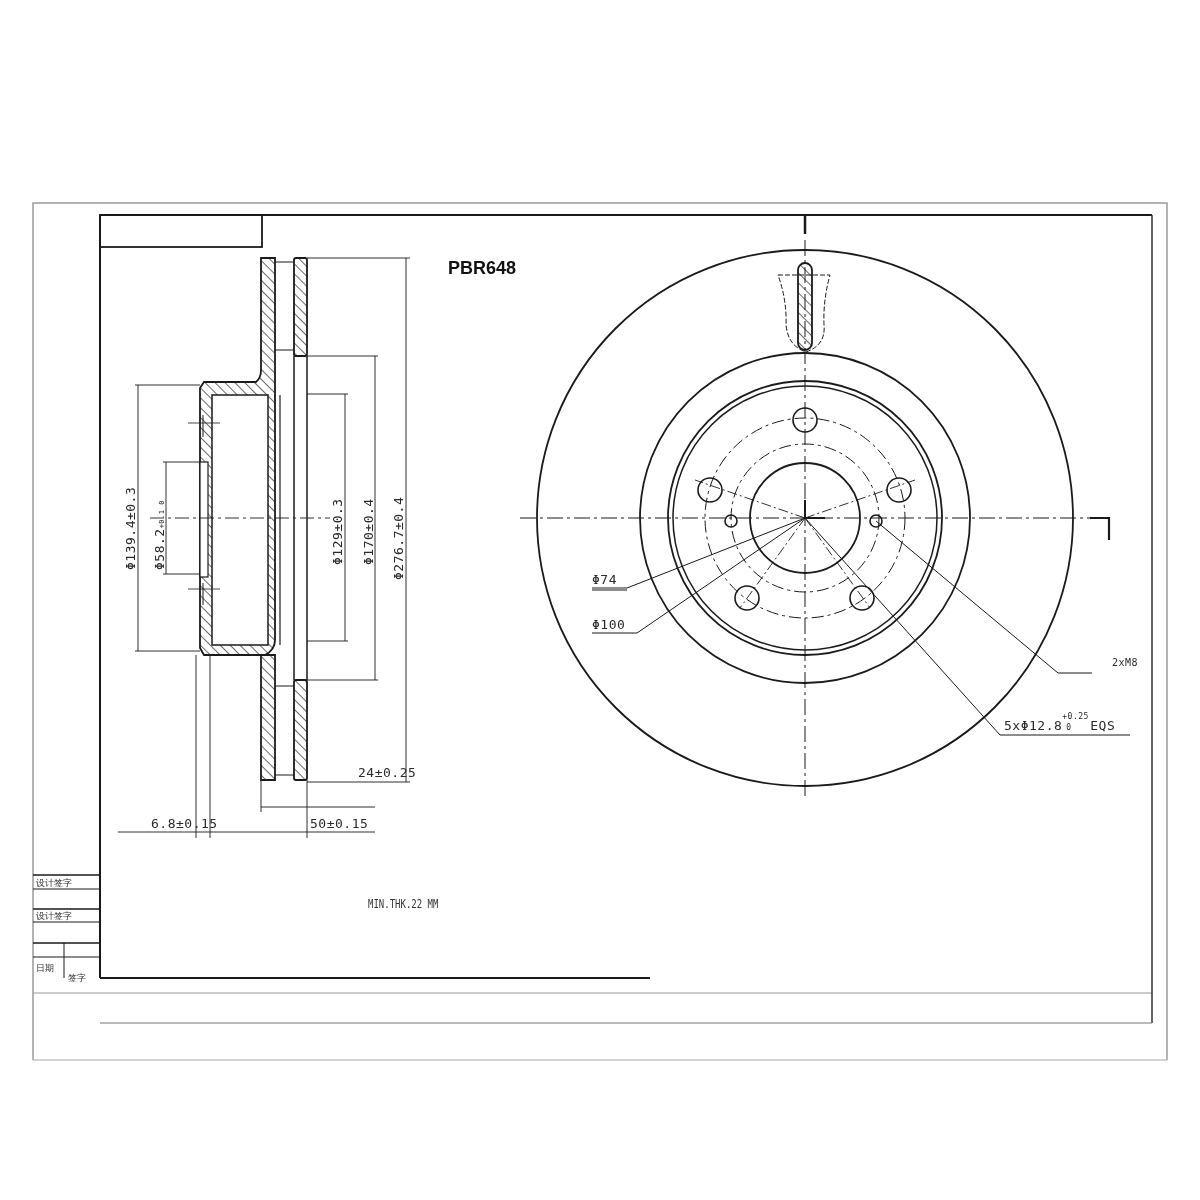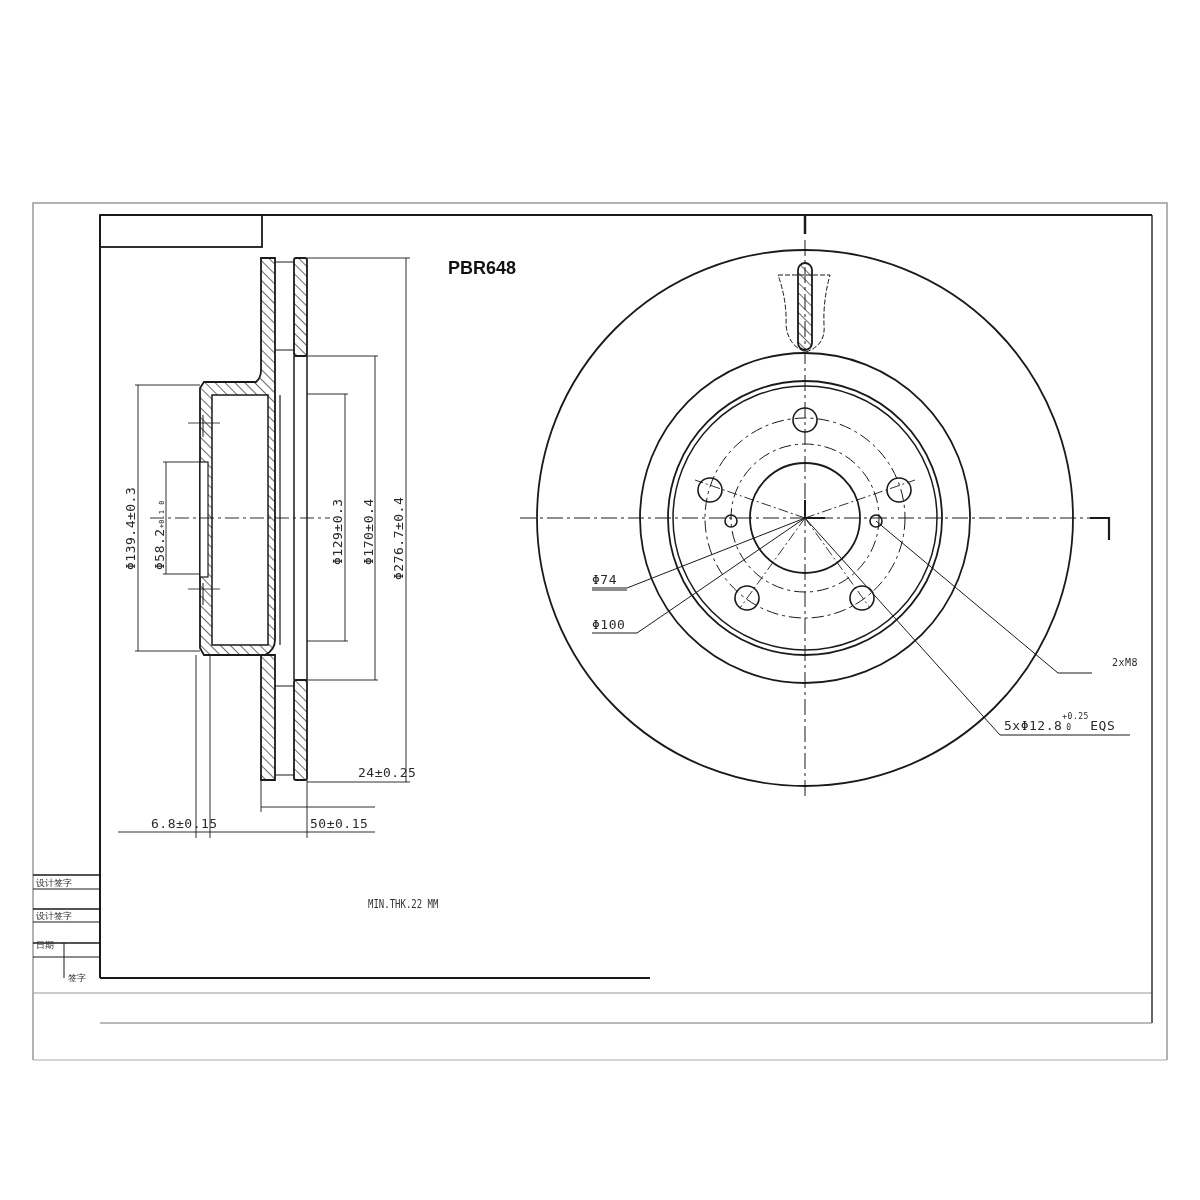--- a/index.html
+++ b/index.html
@@ -167,14 +167,14 @@
 
 <div class="lbl" style="left:592px; top:572px;">Φ74</div>
 <div class="lbl" style="left:592px; top:617px;text-align:center;">Φ100</div>
 <div class="lbl" style="left:1112px; top:657px; font-size:10px;">2xM8</div>
 <div class="lbl" style="left:1004px; top:718px;">
   <span>5xΦ12.8</span><span style="display:inline-block; position:relative; width:28px; height:10px; font-size:8px;"><span style="position:absolute; left:0; top:-8px;">+0.25</span><span style="position:absolute; left:4px; top:3px;">0</span></span><span>EQS</span>
 </div>
 
 <div class="tb" style="left:36px; top:877px;text-align:center;">设计签字</div>
 <div class="tb" style="left:36px; top:910px;">设计签字</div>
-<div class="tb" style="left:36px; top:939px;">日期</div>
+<div class="tb" style="left:36px; top:962px;">日期</div>
 <div class="tb" style="left:68px; top:945px;margin-top:27px;">签字</div>
 
 </body></html>

